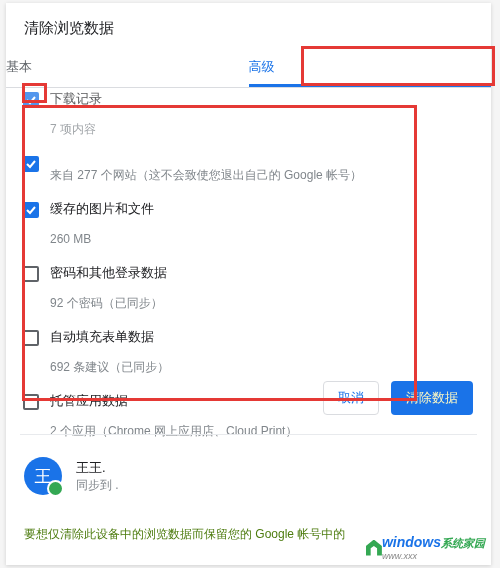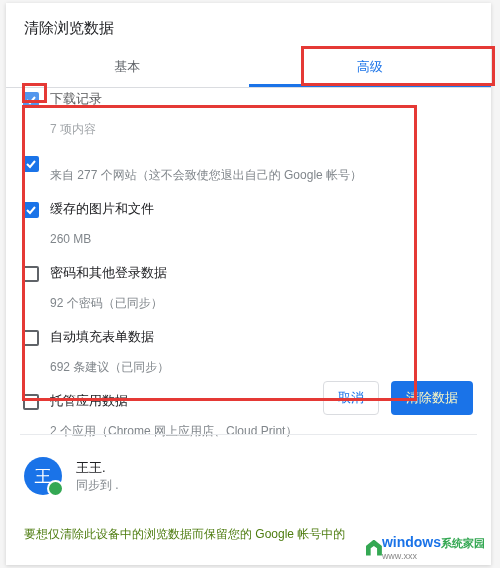--- a/index.html
+++ b/index.html
@@ -26,21 +26,21 @@
   .title {
     padding: 16px 0 10px 18px;
     font-size: 15px;
   }
   .tabs {
     display: flex;
     border-bottom: 1px solid #dadce0;
   }
   .tab {
     flex: 1;
-    text-align: center;
+    text-align: left;
     padding: 10px 0 8px 0;
     font-size: 13px;
     color: #5f6368;
     cursor: pointer;
   }
   .tab.active {
     color: #1a73e8;
     font-weight: 500;
     border-bottom: 3px solid #1a73e8;
   }
@@ -151,20 +151,21 @@
   .wm {
     position: absolute;
     right: 6px;
     bottom: 4px;
     font-size: 14px;
     font-weight: bold;
     color: #1a73e8;
     display: flex;
     align-items: center;
     gap: 0;
+    font-style: italic;
   }
   .wm .wm-icon {
     width: 16px; height: 16px;
     background: #34a853;
     clip-path: polygon(0 100%, 0 40%, 50% 0, 100% 40%, 100% 100%, 70% 100%, 70% 55%, 50% 40%, 30% 55%, 30% 100%);
   }
   .wm .sub { font-size: 9px; color: #888; font-weight: normal; display:block; }
 
   
   .anno {

